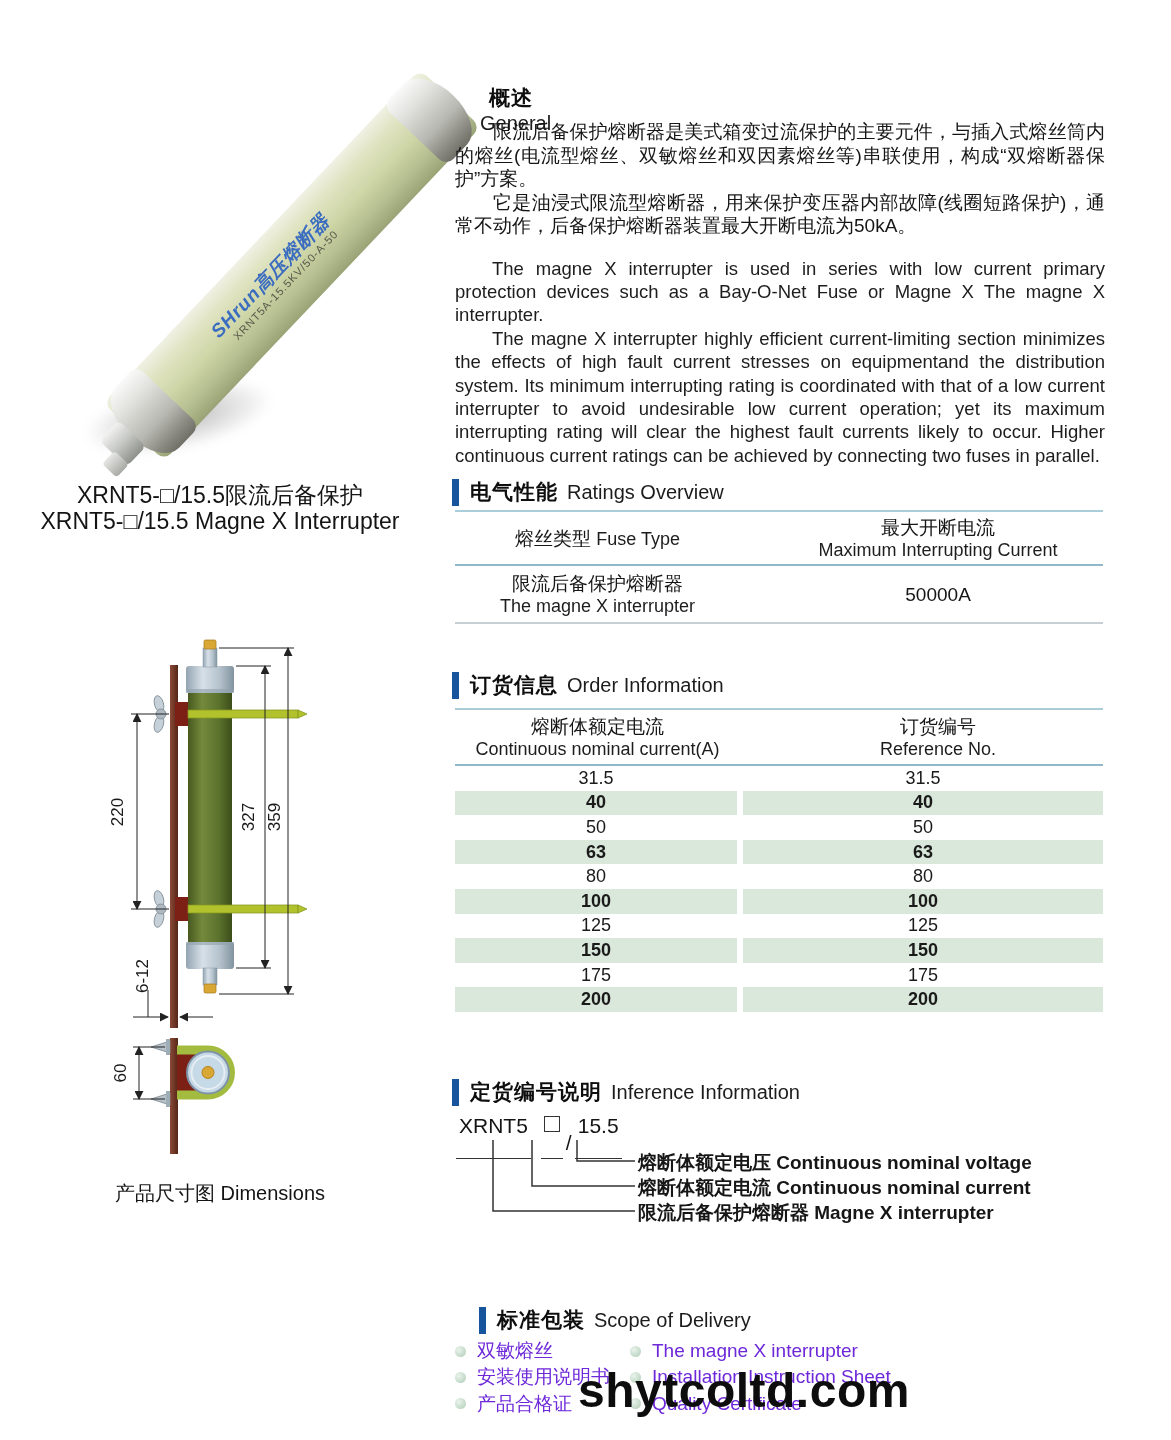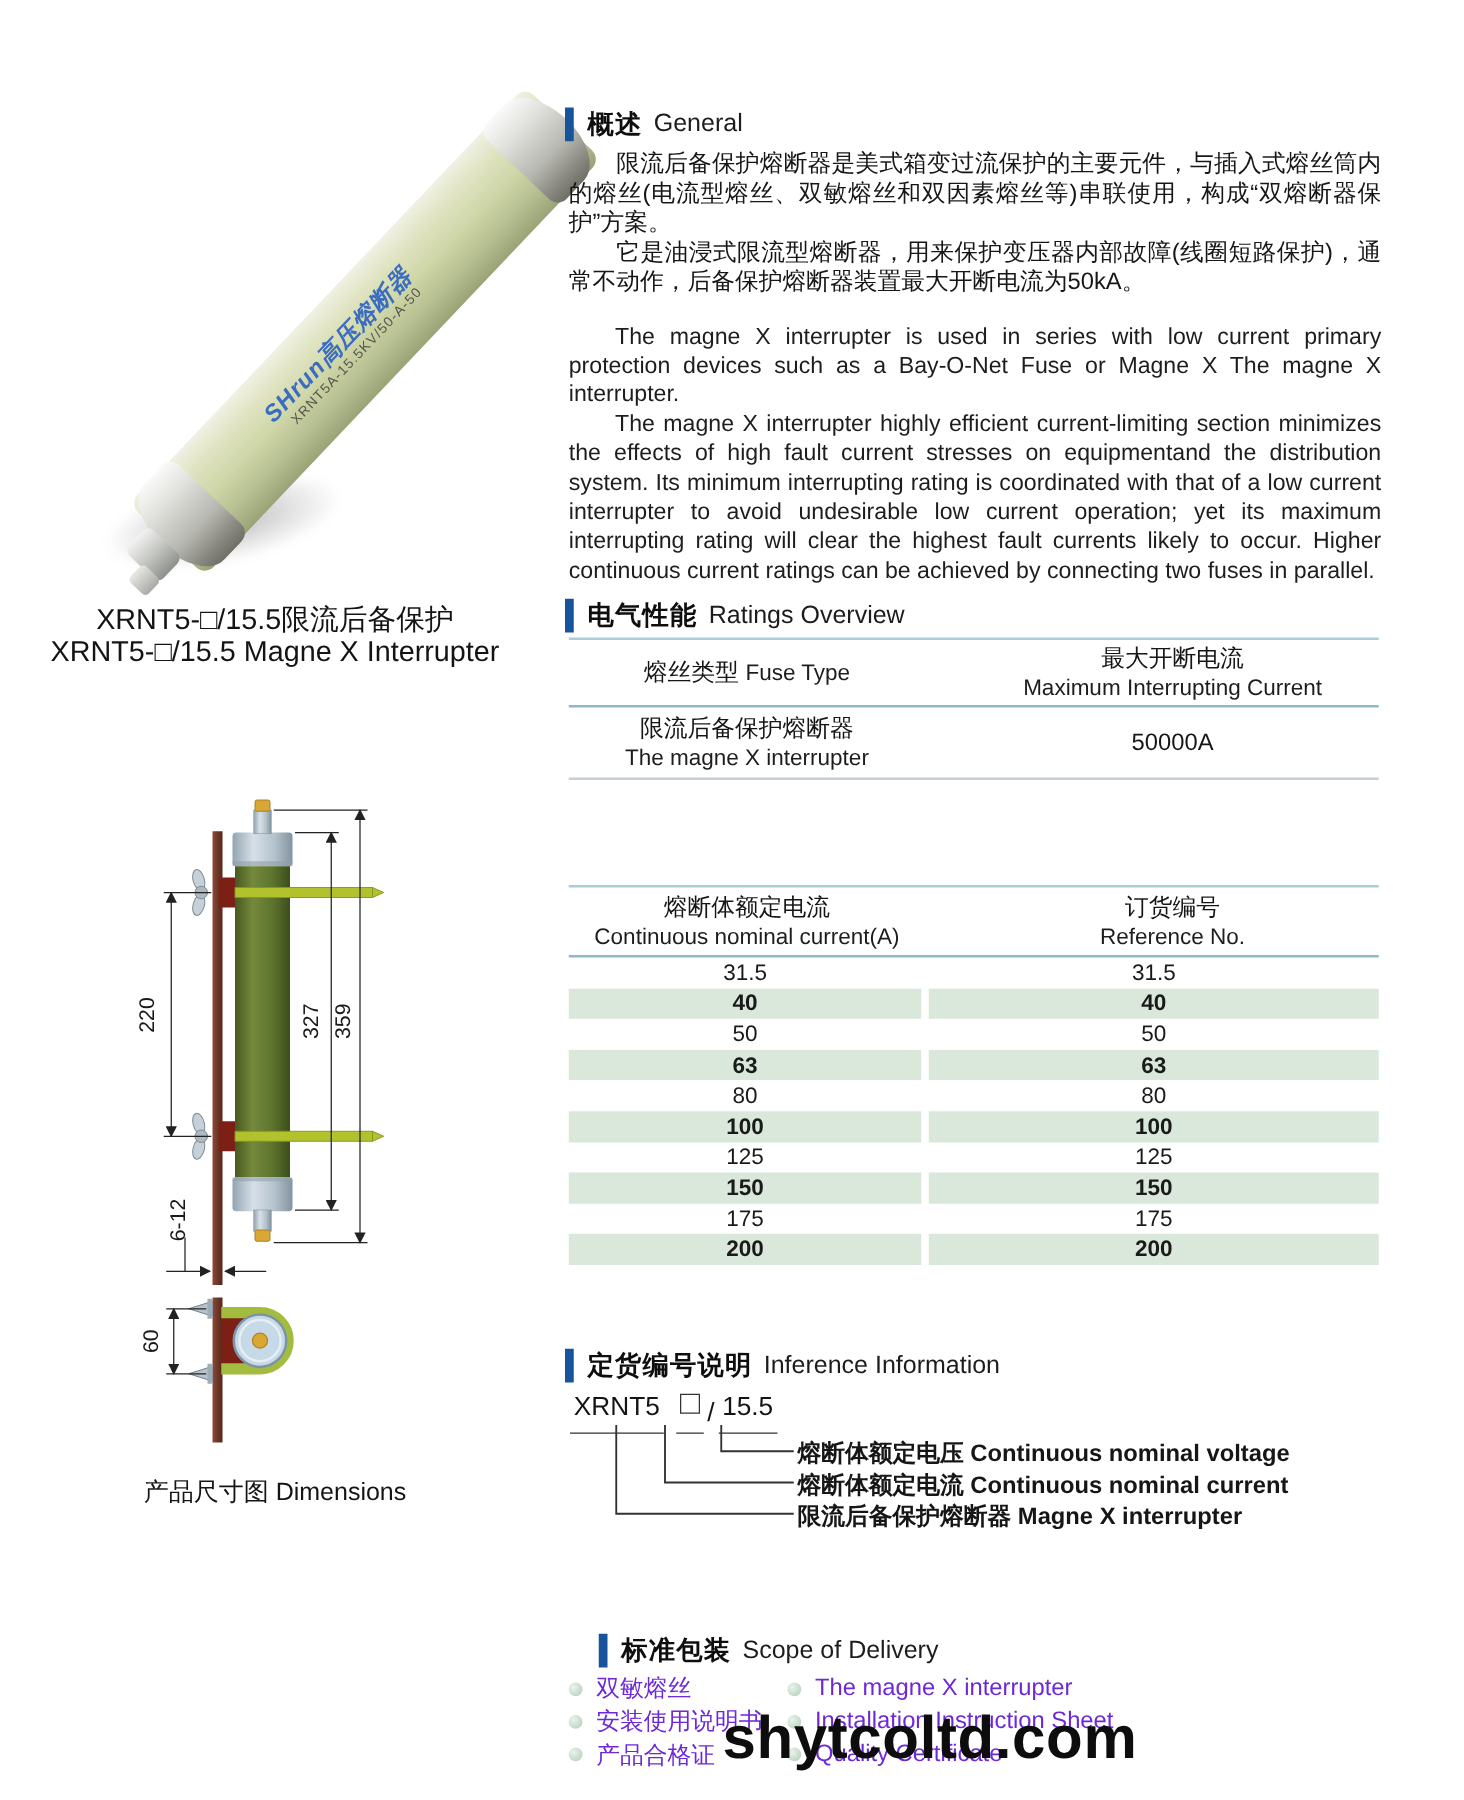--- a/index.html
+++ b/index.html
@@ -32,21 +32,21 @@
   .otr{display:flex;height:24.6px;align-items:center;gap:6px;}
   .otr .oc1{width:calc(44% - 3px);text-align:center;font-size:18px;height:100%;
             display:flex;align-items:center;justify-content:center;}
   .otr .oc2{flex:1;text-align:center;font-size:18px;height:100%;
             display:flex;align-items:center;justify-content:center;}
   .otr.alt .oc1,.otr.alt .oc2{background:#d9e8da;font-weight:bold;}
 
   
   .codeline{position:absolute;left:456px;top:1114px;display:flex;align-items:flex-end;
             font-size:21px;color:#141414;}
-  .tok{border-bottom:1.6px solid #333;padding:0 3px 8px 3px;}
+  .tok{border-bottom:1.6px solid #333;padding:0 3px 20px 3px;}
   .toksp{width:10px;}
   .sq{display:inline-block;width:14px;height:14px;border:1.6px solid #333;margin-bottom:1px;}
   .slash{padding:0 3px 4px 3px;}
   .inflabels{position:absolute;left:638px;top:1150px;}
   .infrow{height:25px;font-size:19px;color:#161616;display:flex;align-items:center;font-weight:bold;}
 
   
   .dcol{position:absolute;top:1338px;}
   .drow{display:flex;align-items:center;height:26.3px;}
   .dot{width:11px;height:11px;border-radius:50%;margin-right:11px;flex:0 0 auto;
@@ -221,21 +221,21 @@
     <g stroke="#222" stroke-width="1">
       <line x1="38" y1="429" x2="70" y2="429"></line>
       <line x1="38" y1="481" x2="70" y2="481"></line>
       <line x1="44" y1="429" x2="44" y2="481" marker-start="url(#arr)" marker-end="url(#arr)"></line>
     </g>
     <text class="dimtxt" text-anchor="middle" transform="rotate(-90 31 455)" x="31" y="455">60</text>
   </svg>
 
   <div class="drcap">产品尺寸图 Dimensions</div>
 
-  <div class="sech" style="left:452px;top:84px;">
+  <div class="sech" style="left:471px;top:84px;flex-direction:column;">
     <div class="bar"></div>
     <span class="cn">概述</span>
     <span class="en">General</span>
   </div>
   <div class="gentext">
     <div class="cnblock">
       <p class="cnp" style="margin:0;">限流后备保护熔断器是美式箱变过流保护的主要元件，与插入式熔丝筒内的熔丝(电流型熔丝、双敏熔丝和双因素熔丝等)串联使用，构成“双熔断器保护”方案。</p>
       <p class="cnp" style="margin:0;">它是油浸式限流型熔断器，用来保护变压器内部故障(线圈短路保护)，通常不动作，后备保护熔断器装置最大开断电流为50kA。</p>
     </div>
     <p class="enp" style="margin:0;">The magne X interrupter is used in series with low current primary protection devices such as a Bay-O-Net Fuse or Magne X The magne X interrupter.</p>
@@ -263,20 +263,25 @@
     <div class="trow h56">
       <div class="c1">
         <div class="cellcn">限流后备保护熔断器</div>
         <div class="cellen">The magne X interrupter</div>
       </div>
       <div class="c2 cellcn">50000A</div>
     </div>
     <div class="tline bot"></div>
   </div>
 
+  <div class="sech" style="left:452px;top:670px;">
+    <div class="bar"></div>
+    <span class="cn">订货信息</span>
+    <span class="en">Order Information</span>
+  </div>
   <div class="tbl" style="top:708px;">
     <div class="tline"></div>
     <div class="trow h54">
       <div class="c1">
         <div class="cellcn">熔断体额定电流</div>
         <div class="cellen">Continuous nominal current(A)</div>
       </div>
       <div class="c2">
         <div class="cellcn">订货编号</div>
         <div class="cellen">Reference No.</div>

